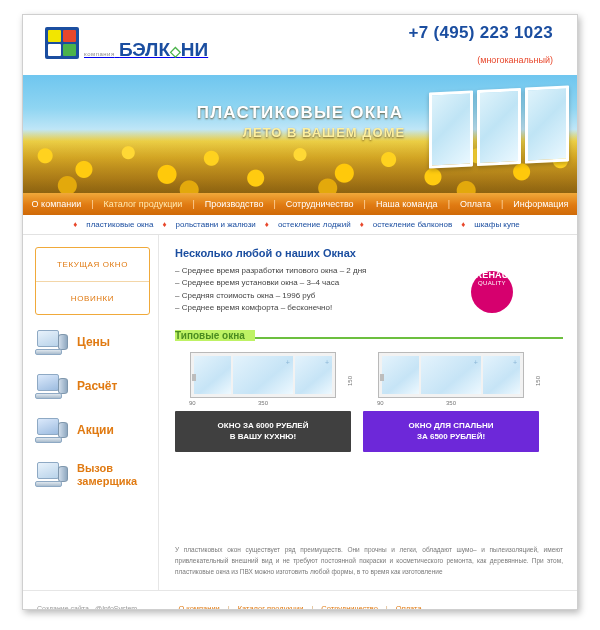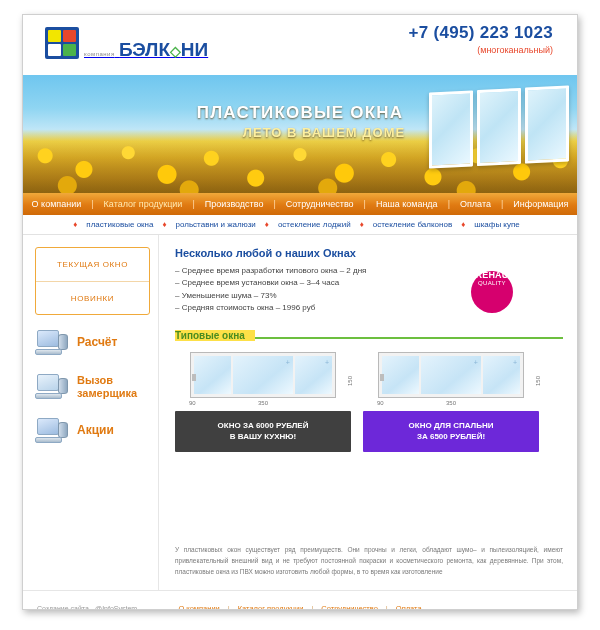--- a/index.html
+++ b/index.html
@@ -64,21 +64,21 @@
 
   .phone {
     position: absolute;
     right: 24px; top: 8px;
     text-align: right;
   }
   .phone-num {
     font-size: 17px; color: #1b4ea0; font-weight: bold; letter-spacing: .3px;
   }
   .phone-sub {
-    font-size: 9px; color: #e8472b; margin-top: 2px;
+    font-size: 9px; color: #e8472b; margin-top: 12px;
   }
 
   
   .hero {
     position: relative;
     height: 118px;
     background:
       linear-gradient(to bottom,
         #6fc6ef 0%, #8fd5f2 28%, #bfe6f7 46%, #f4d84a 56%,
         #e8b82a 70%, #c68f1e 88%, #9e6f16 100%);
@@ -301,21 +301,21 @@
   
   .typical {
     margin-top: 22px;
     border-top: 2px solid #6cbf3f;
     position: relative;
     padding-top: 10px;
   }
   .typical-tab {
     position: absolute;
     left: 0; top: -9px;
-    background: #fde047;
+    background: #bef264;
     padding-right: 10px;
     font-size: 10px;
     font-weight: bold;
     color: #4a8c20;
   }
   .cards { display: flex; gap: 12px; }
   .card { width: 176px; }
   .win-fig {
     position: relative;
     height: 58px;
@@ -471,56 +471,64 @@
     </div>
 
     <div class="content">
 
       <div class="sidebar">
         <div class="promo-box">
           <div class="promo-row">ТЕКУЩАЯ ОКНО</div>
           <div class="promo-row">НОВИНКИ</div>
         </div>
 
+        <a class="side-link" href="#">
+          <span class="side-ico">
+            <span class="scr"></span>
+              <span class="cyl"></span>
+              <span class="base"></span>
+          </span>
+          <span class="side-label">Цены</span>
+        </a>
 
         <a class="side-link" href="#">
           <span class="side-ico blue">
             <span class="scr"></span>
               <span class="cyl"></span>
               <span class="base"></span>
           </span>
           <span class="side-label">Расчёт</span>
         </a>
 
         <a class="side-link" href="#">
+          <span class="side-ico blue">
+            <span class="scr"></span>
+              <span class="cyl"></span>
+              <span class="base"></span>
+          </span>
+          <span class="side-label">Акции</span>
+        </a>
+
+        <a class="side-link" href="#">
           <span class="side-ico">
             <span class="scr"></span>
               <span class="cyl"></span>
               <span class="base"></span>
           </span>
           <span class="side-label two">Вызов замерщика</span>
         </a>
-
-        <a class="side-link" href="#">
-          <span class="side-ico blue">
-            <span class="scr"></span>
-              <span class="cyl"></span>
-              <span class="base"></span>
-          </span>
-          <span class="side-label">Акции</span>
-        </a>
       </div>
 
       <div class="main">
         <h2 class="facts-title">Несколько любой о наших Окнах</h2>
         <ul class="facts">
           <li>– Среднее время разработки типового окна – 2 дня</li>
           <li>– Среднее время установки окна – 3–4 часа</li>
-          <li>– Уменьшение шума – 73%</li>
           <li>– Средняя стоимость окна – 1996 руб</li>
+          <li>– Среднее время комфорта – бесконечно!</li>
         </ul>
 
         <div class="rehau">
           <div class="rehau-badge">
             <b>REHAU</b>
             <span>QUALITY</span>
           </div>
         </div>
 
         <div class="typical">

